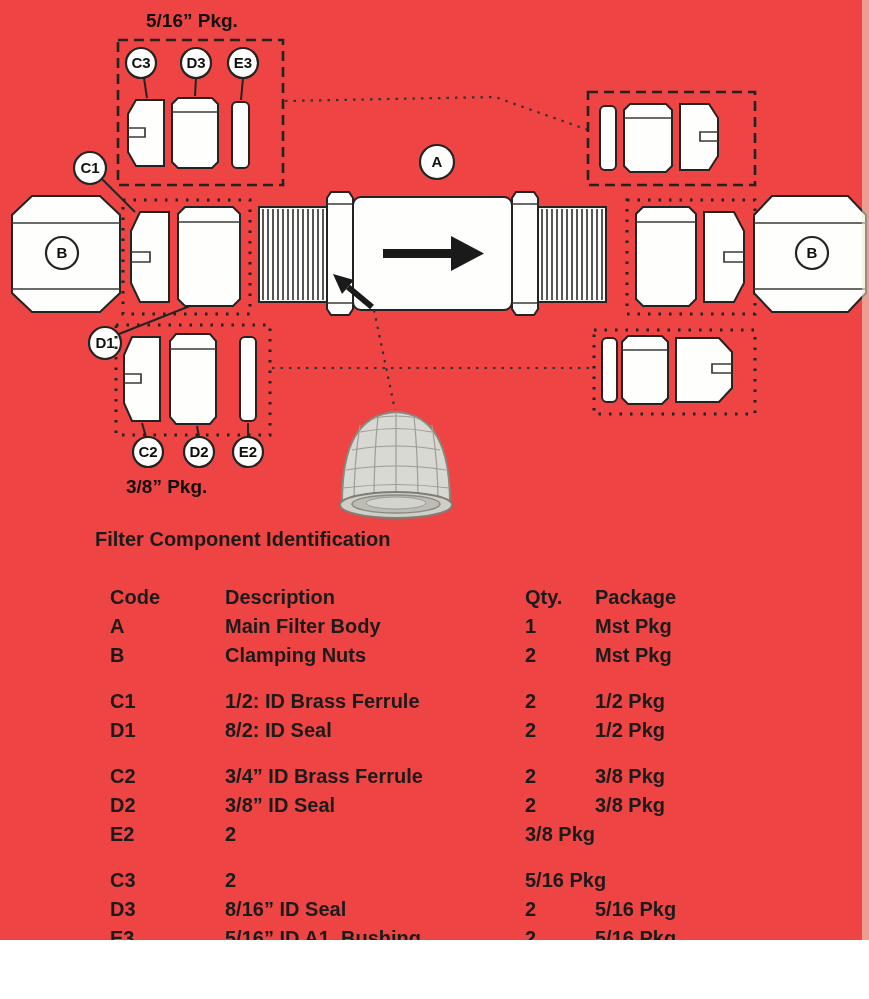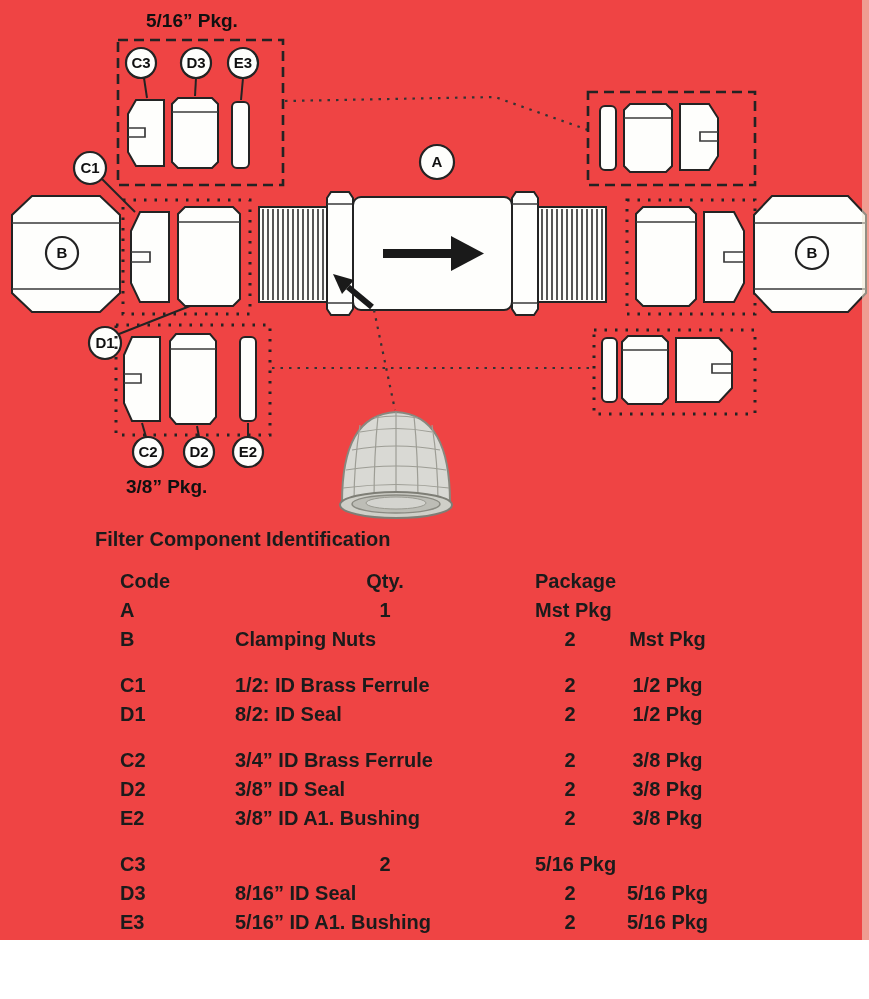--- a/index.html
+++ b/index.html
@@ -29,25 +29,25 @@
 
   
   .mesh-dome { fill:#d9d9d4; stroke:#88887f; stroke-width:2; }
   .mesh-line { stroke:#9d9d95; stroke-width:1.2; fill:none; }
   .rim-outer { fill:#cfcfc8; stroke:#7e7e76; stroke-width:2; }
   .rim-mid   { fill:#bdbdb6; stroke:#8a8a82; stroke-width:1.5; }
   .rim-in    { fill:#d4d4cf; stroke:#9a9a92; stroke-width:1; }
 
   
   .table-section { position:absolute; left:95px; top:527px; width:700px; }
-  .tbl-title { font-size:20px; font-weight:bold; line-height:24px; margin-bottom:16px; }
-  .tbl { margin-left:25px; }
+  .tbl-title { font-size:20px; font-weight:bold; line-height:24px; margin-bottom:32px; }
+  .tbl { margin-left:15px; }
   .t-row { display:grid; grid-template-columns:115px 300px 70px 125px; }
   .t-row span { font-size:20px; font-weight:bold; line-height:29px; white-space:nowrap; }
-  .c-qty, .c-pkg { text-align:center; }
+  .c-qty, .c-pkg { }
   .gap { margin-top:17px; }
 </style>
 </head>
 <body>
 
 <div class="page">
 
   <svg class="diagram" width="869" height="525" viewBox="0 0 869 525" xmlns="http://www.w3.org/2000/svg">
 
     <text class="plabel" x="146" y="27">5/16” Pkg.</text>
@@ -226,26 +226,28 @@
       <ellipse class="rim-in" cx="396" cy="503" rx="30" ry="6"></ellipse>
     </g>
   </svg>
 
   <div class="table-section">
     <div class="tbl-title">Filter Component Identification</div>
     <div class="tbl">
 
       <div class="t-row">
         <span class="c-code">Code</span>
+        <span class="c-desc">Description</span>
         <span class="c-qty">Qty.</span>
         <span class="c-pkg">Package</span>
       </div>
 
       <div class="t-row">
         <span class="c-code">A</span>
+        <span class="c-desc">Main Filter Body</span>
         <span class="c-qty">1</span>
         <span class="c-pkg">Mst Pkg</span>
       </div>
       <div class="t-row">
         <span class="c-code">B</span>
         <span class="c-desc">Clamping Nuts</span>
         <span class="c-qty">2</span>
         <span class="c-pkg">Mst Pkg</span>
       </div>
 
@@ -269,21 +271,20 @@
         <span class="c-pkg">3/8 Pkg</span>
       </div>
       <div class="t-row">
         <span class="c-code">D2</span>
         <span class="c-desc">3/8” ID Seal</span>
         <span class="c-qty">2</span>
         <span class="c-pkg">3/8 Pkg</span>
       </div>
       <div class="t-row">
         <span class="c-code">E2</span>
-        <span class="c-desc">3/8” ID A1. Bushing</span>
         <span class="c-qty">2</span>
         <span class="c-pkg">3/8 Pkg</span>
       </div>
 
       <div class="t-row gap">
         <span class="c-code">C3</span>
         <span class="c-qty">2</span>
         <span class="c-pkg">5/16 Pkg</span>
       </div>
       <div class="t-row">

